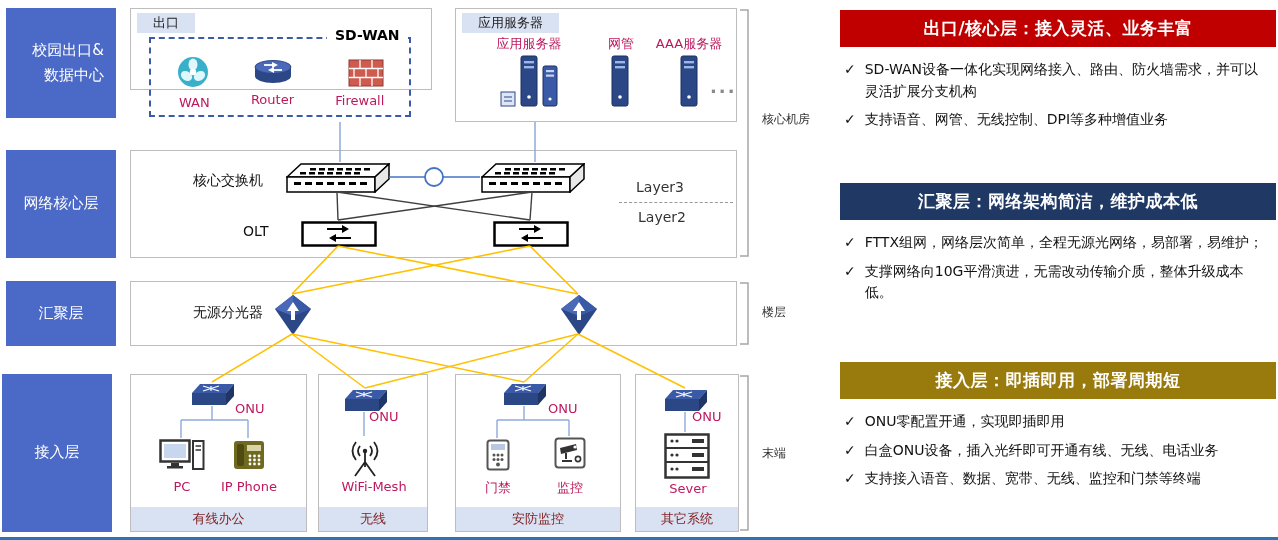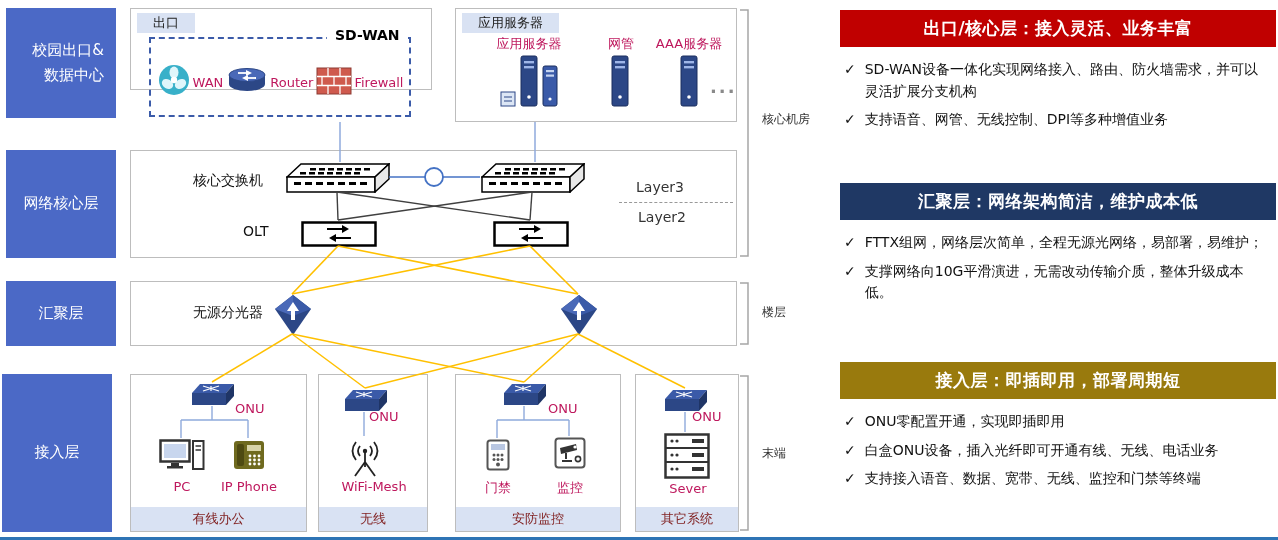--- a/index.html
+++ b/index.html
@@ -6,21 +6,21 @@
   body{margin:0;background:#fff;font-family:"DejaVu Sans","Liberation Sans",sans-serif}
   .stage{position:relative;width:1278px;height:540px;background:#fff;overflow:hidden}
   .p{position:absolute}
   .side-box{background:#4b69c6;color:#fff;display:flex;align-items:center;justify-content:center;
             text-align:right;font-size:15px;line-height:1.7;padding:0 12px}
   .frame{border:1px solid #bdbdbd;background:#fff}
   .tab{background:#d9e2f3;color:#222;font-size:13px;line-height:20px;padding:0 16px;display:inline-block}
   .lbl{font-size:13px;color:#be185d;text-align:center;white-space:nowrap}
   .dlabel{font-size:14px;color:#111;white-space:nowrap}
   .dashed-box{border:2px dashed #3b5ba9;display:flex;justify-content:space-around;align-items:center;padding:14px 4px 4px}
-  .devcol{display:flex;align-items:center;gap:2px}
+  .devcol{display:flex;flex-direction:column;align-items:flex-end;gap:2px}
   .sdwan{background:#fff;font-weight:bold;font-size:14px;padding:0 8px;z-index:3;color:#000}
   .grp-bar{background:#d9e2f3;text-align:center;font-size:13px;line-height:24px;color:#7f1d1d}
   .zone{font-size:12px;color:#333;line-height:1.5}
   .card{left:840px;width:436px}
   .card-hdr{height:37px;display:flex;align-items:center;justify-content:center;color:#fff;
             font-weight:bold;font-size:17px;letter-spacing:.5px}
   .hdr-red{background:#c00000}
   .hdr-navy{background:#1f3864}
   .hdr-gold{background:#997a0d}
   .card-body{padding:12px 6px 0 4px}

